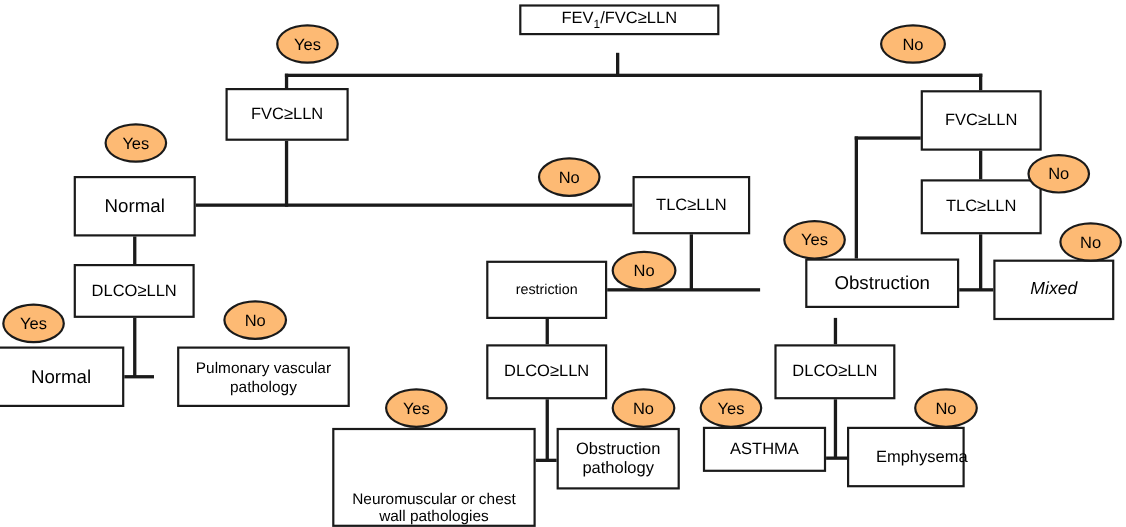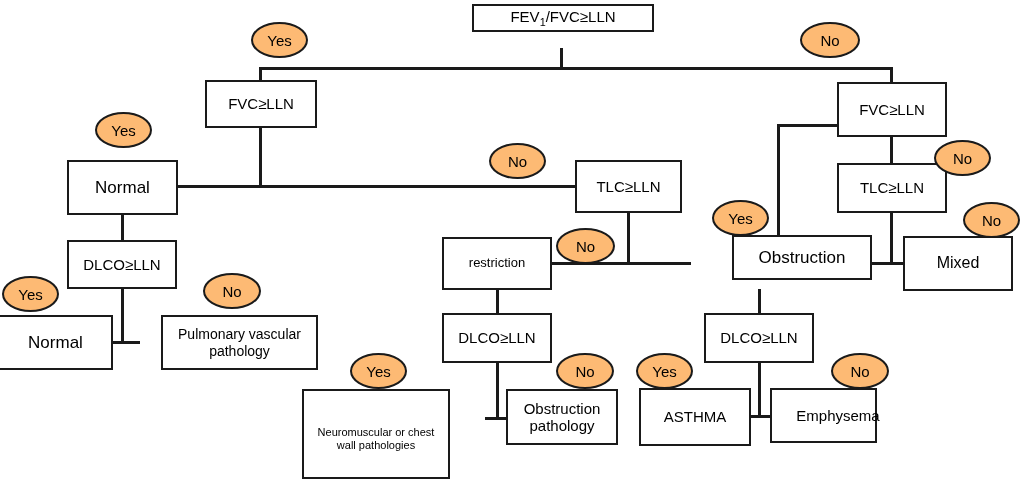--- a/index.html
+++ b/index.html
@@ -140,41 +140,41 @@
   </div>
 
   <div class="node-box" style="left:442px; top:237px; width:110px; height:53px; font-size:13px;">
     <span class="label">restriction</span>
   </div>
 
   <div class="node-box" style="left:690px; top:235px; width:140px; height:45px; font-size:17px;margin-left:42px;">
     <span class="label">Obstruction</span>
   </div>
 
-  <div class="node-box" style="left:903px; top:236px; width:110px; height:55px; font-size:16px;">
+  <div class="node-box" style="left:903px; top:236px; width:110px; height:55px; font-size:16px;font-style:italic;">
     <span class="label">Mixed</span>
   </div>
 
   <div class="node-box" style="left:442px; top:313px; width:110px; height:50px; font-size:15px;">
     <span class="label">DLCO≥LLN</span>
   </div>
 
   <div class="node-box" style="left:704px; top:313px; width:110px; height:50px; font-size:15px;">
     <span class="label">DLCO≥LLN</span>
   </div>
 
-  <div class="node-box" style="left:302px; top:389px; width:148px; height:90px; font-size:11px; align-items:center; padding-top:10px;">
+  <div class="node-box" style="left:302px; top:389px; width:185px; height:90px; font-size:14px; align-items:flex-end; padding-top:10px;">
     <span class="label">Neuromuscular or chest wall pathologies</span>
   </div>
 
   <div class="node-box" style="left:506px; top:389px; width:112px; height:56px; font-size:15px;">
     <span class="label">Obstruction pathology</span>
   </div>
 
-  <div class="node-box" style="left:639px; top:388px; width:112px; height:58px; font-size:15px;">
+  <div class="node-box" style="left:639px; top:388px; width:112px; height:41px; font-size:15px;">
     <span class="label">ASTHMA</span>
   </div>
 
   <div class="node-box" style="left:770px; top:388px; width:107px; height:55px; font-size:15px;padding-left:29px;">
     <span class="label">Emphysema</span>
   </div>
 
   <div class="node-ellipse" style="left:251px; top:22px; width:57px; height:36px; font-size:15px;">
     <span>Yes</span>
   </div>

